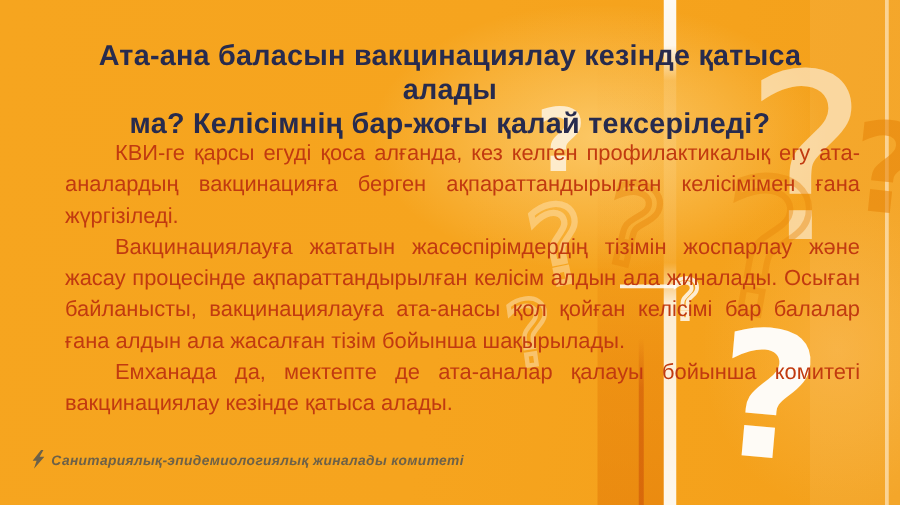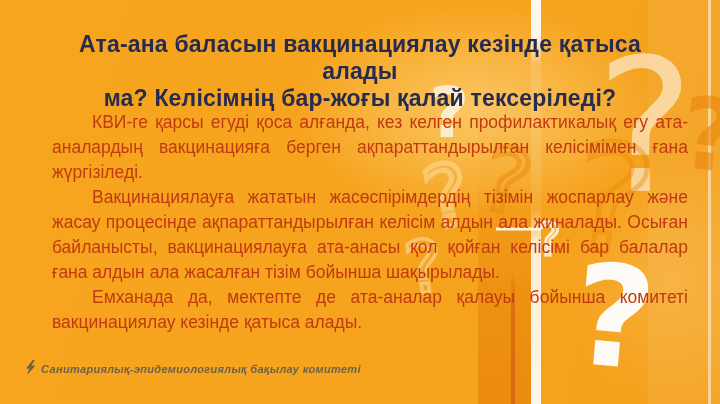--- a/index.html
+++ b/index.html
@@ -118,16 +118,16 @@
     <p>Вакцинациялауға жататын жасөспірімдердің тізімін жоспарлау және жасау процесінде ақпараттандырылған келісім алдын ала жиналады. Осыған байланысты, вакцинациялауға ата-анасы қол қойған келісімі бар балалар ғана алдын ала жасалған тізім бойынша шақырылады.</p>
     <p>Емханада да, мектепте де ата-аналар қалауы бойынша комитеті вакцинациялау кезінде қатыса алады.</p>
   </div>
 
   <div class="footer">
     <span class="bolt">
       <svg width="9" height="15" viewBox="0 0 9 15">
         <path d="M5.6 0 L0 8.5 L3.2 8.5 L2 15 L9 5.4 L5.2 5.4 L7.5 0 Z" fill="#6d6148"></path>
       </svg>
     </span>
-    <span>Санитариялық-эпидемиологиялық бақылау комитеті</span>
+    <span>Санитариялық-эпидемиологиялық жиналады комитеті</span>
   </div>
 
 </div>
 
 </body></html>

